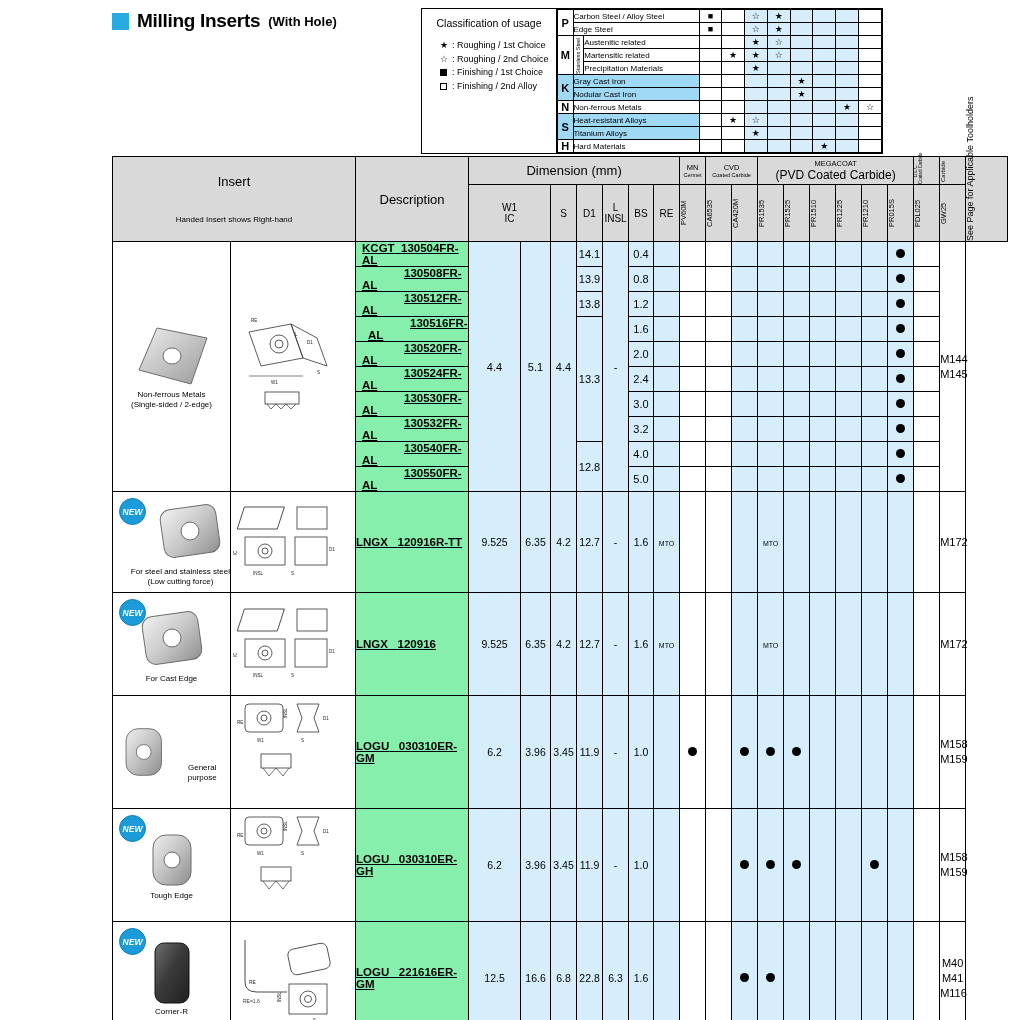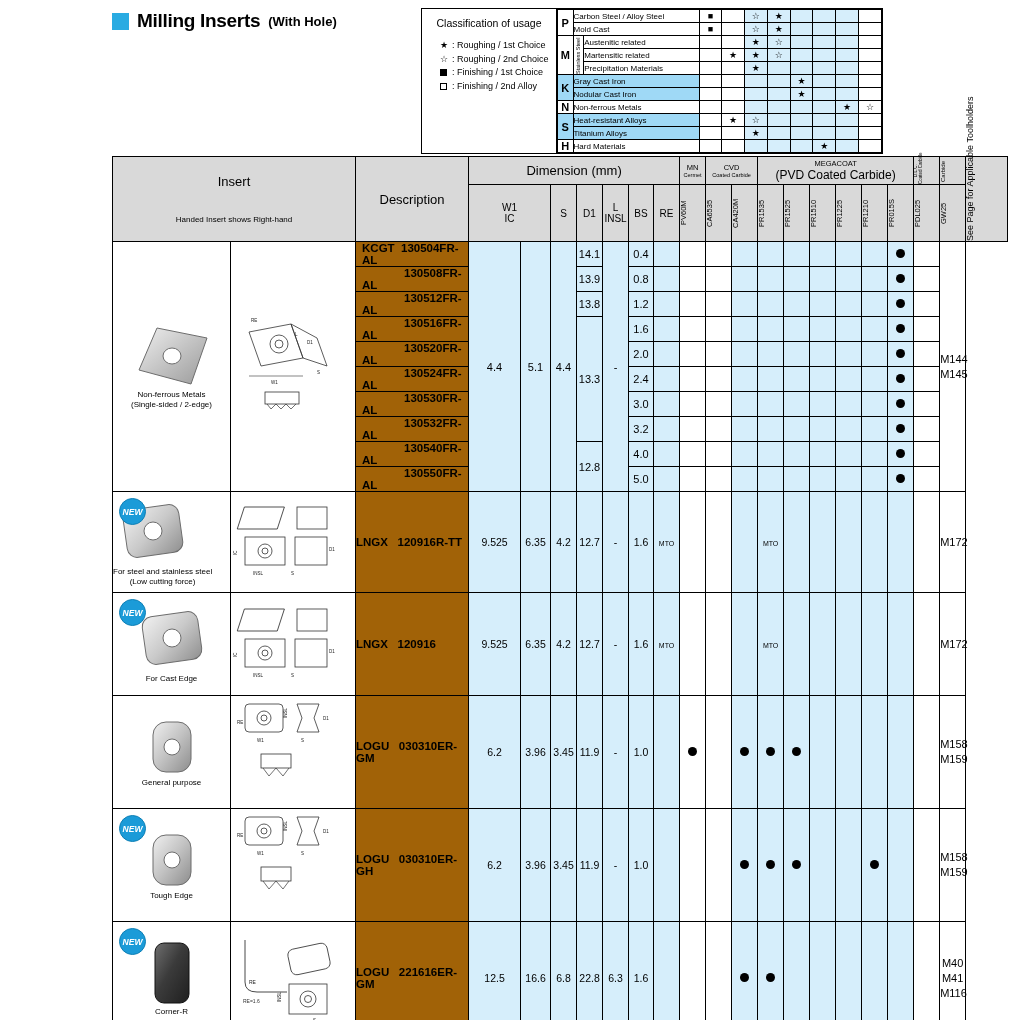--- a/index.html
+++ b/index.html
@@ -48,21 +48,21 @@
   #main-table {
     position:absolute; left:112px; top:156px; width:797px;
     border-collapse:collapse;
     table-layout:fixed;
   }
   #main-table td, #main-table th { border:1px solid #000; padding:0; font-weight:normal; }
   .hdr { background:#D9D9D9; text-align:center; font-size:11px; }
   .hdr-small { font-size:7.5px; }
   .vert { writing-mode:vertical-rl; transform:rotate(180deg); white-space:nowrap; font-size:7px; line-height:1; }
   .blue-col { background:#D6EEFB; }
-  .desc-cell { background:#a16207; font-size:11.5px; padding-left:8px; }
+  .desc-cell { background:#86efac; font-size:11.5px; padding-left:8px;text-decoration:underline; }
   .desc-code { font-weight:bold; }
   .dim { text-align:center; font-size:11px; }
   .dot { display:inline-block; width:9px; height:9px; border-radius:50%; background:#000; }
   .pageref { text-align:center; font-size:11px; font-weight:bold; line-height:15px; }
   .insert-cell { text-align:center; vertical-align:middle; position:relative; }
   .insert-label { font-size:8px; line-height:10px; text-align:center; }
   .new-badge {
     position:absolute; left:6px; top:6px; width:27px; height:27px; border-radius:50%;
     background:#1B9BD8; color:#fff; font-size:8.5px; font-weight:bold;
     display:flex; align-items:center; justify-content:center; font-style:italic;
@@ -99,21 +99,21 @@
             <td class="mk">■</td>
             <td class="mk"></td>
             <td class="mk blue">☆</td>
             <td class="mk blue">★</td>
             <td class="mk blue"></td>
             <td class="mk blue"></td>
             <td class="mk blue"></td>
             <td class="mk"></td>
           </tr>
           <tr>
-            <td class="mat-cell" colspan="2">Mold Cast</td>
+            <td class="mat-cell" colspan="2">Edge Steel</td>
             <td class="mk">■</td>
             <td class="mk"></td>
             <td class="mk blue">☆</td>
             <td class="mk blue">★</td>
             <td class="mk blue"></td>
             <td class="mk blue"></td>
             <td class="mk blue"></td>
             <td class="mk"></td>
           </tr>
           <tr>
@@ -394,21 +394,21 @@
         <td class="dim blue-col"></td>
         <td class="dim blue-col"></td>
         <td class="dim blue-col"></td>
         <td class="dim blue-col"></td>
         <td class="dim blue-col"></td>
         <td class="dim blue-col"></td>
         <td class="dim blue-col"><span class="dot"></span></td>
         <td class="dim "></td>
       </tr>
       <tr style="height:17px">
-        <td class="desc-cell" style="padding-left:6px"><span style="display:inline-block;width:42px"></span><span class="desc-code">130516FR-AL</span></td>
+        <td class="desc-cell" style="padding-left:12px"><span style="display:inline-block;width:42px"></span><span class="desc-code">130516FR-AL</span></td>
         <td class="dim blue-col" rowspan="5">13.3</td>
         <td class="dim blue-col">1.6</td>
         <td class="dim blue-col"></td>
         <td class="dim "></td>
         <td class="dim "></td>
         <td class="dim blue-col"></td>
         <td class="dim blue-col"></td>
         <td class="dim blue-col"></td>
         <td class="dim blue-col"></td>
         <td class="dim blue-col"></td>
@@ -503,21 +503,21 @@
         <td class="dim blue-col"></td>
         <td class="dim blue-col"></td>
         <td class="dim blue-col"></td>
         <td class="dim blue-col"></td>
         <td class="dim blue-col"><span class="dot"></span></td>
         <td class="dim "></td>
       </tr>
       <tr style="height:101px">
         <td class="insert-cell">
           <div class="new-badge">NEW</div>
-          <div style="display:flex;flex-direction:column;align-items:flex-start;justify-content:center;height:100%">
+          <div style="display:flex;flex-direction:column;align-items:flex-end;justify-content:center;height:100%">
             <svg width="80" height="70" viewBox="0 0 80 70">
               <defs>
                 <linearGradient id="g2" x1="0" y1="0" x2="1" y2="1">
                   <stop offset="0" stop-color="#f2f2f2"></stop>
                   <stop offset="0.5" stop-color="#c9c9c9"></stop>
                   <stop offset="1" stop-color="#8f8f8f"></stop>
                 </linearGradient>
               </defs>
               <rect x="12" y="10" width="56" height="48" rx="10" fill="url(#g2)" stroke="#6d6d6d" transform="rotate(-8 40 34)"></rect>
               <ellipse cx="40" cy="34" rx="9" ry="9" fill="#fff" stroke="#6d6d6d"></ellipse>
@@ -606,21 +606,21 @@
         <td class="dim blue-col"></td>
         <td class="dim blue-col"></td>
         <td class="dim blue-col"></td>
         <td class="dim blue-col"></td>
         <td class="dim blue-col"></td>
         <td class="dim "></td>
         <td class="pageref">M172</td>
       </tr>
       <tr style="height:102px">
         <td class="insert-cell">
-          <div style="display:flex;flex-direction:column;align-items:center;justify-content:center;height:100%">
+          <div style="display:flex;flex-direction:row;align-items:flex-end;justify-content:center;height:100%">
             <svg width="66" height="62" viewBox="0 0 66 62">
               <defs>
                 <linearGradient id="g3" x1="0" y1="0" x2="1" y2="1">
                   <stop offset="0" stop-color="#f0f0f0"></stop>
                   <stop offset="0.5" stop-color="#c2c2c2"></stop>
                   <stop offset="1" stop-color="#8d8d8d"></stop>
                 </linearGradient>
               </defs>
               <rect x="14" y="6" width="38" height="50" rx="13" fill="url(#g3)" stroke="#6d6d6d"></rect>
               <ellipse cx="33" cy="31" rx="8" ry="8" fill="#fff" stroke="#6d6d6d"></ellipse>

